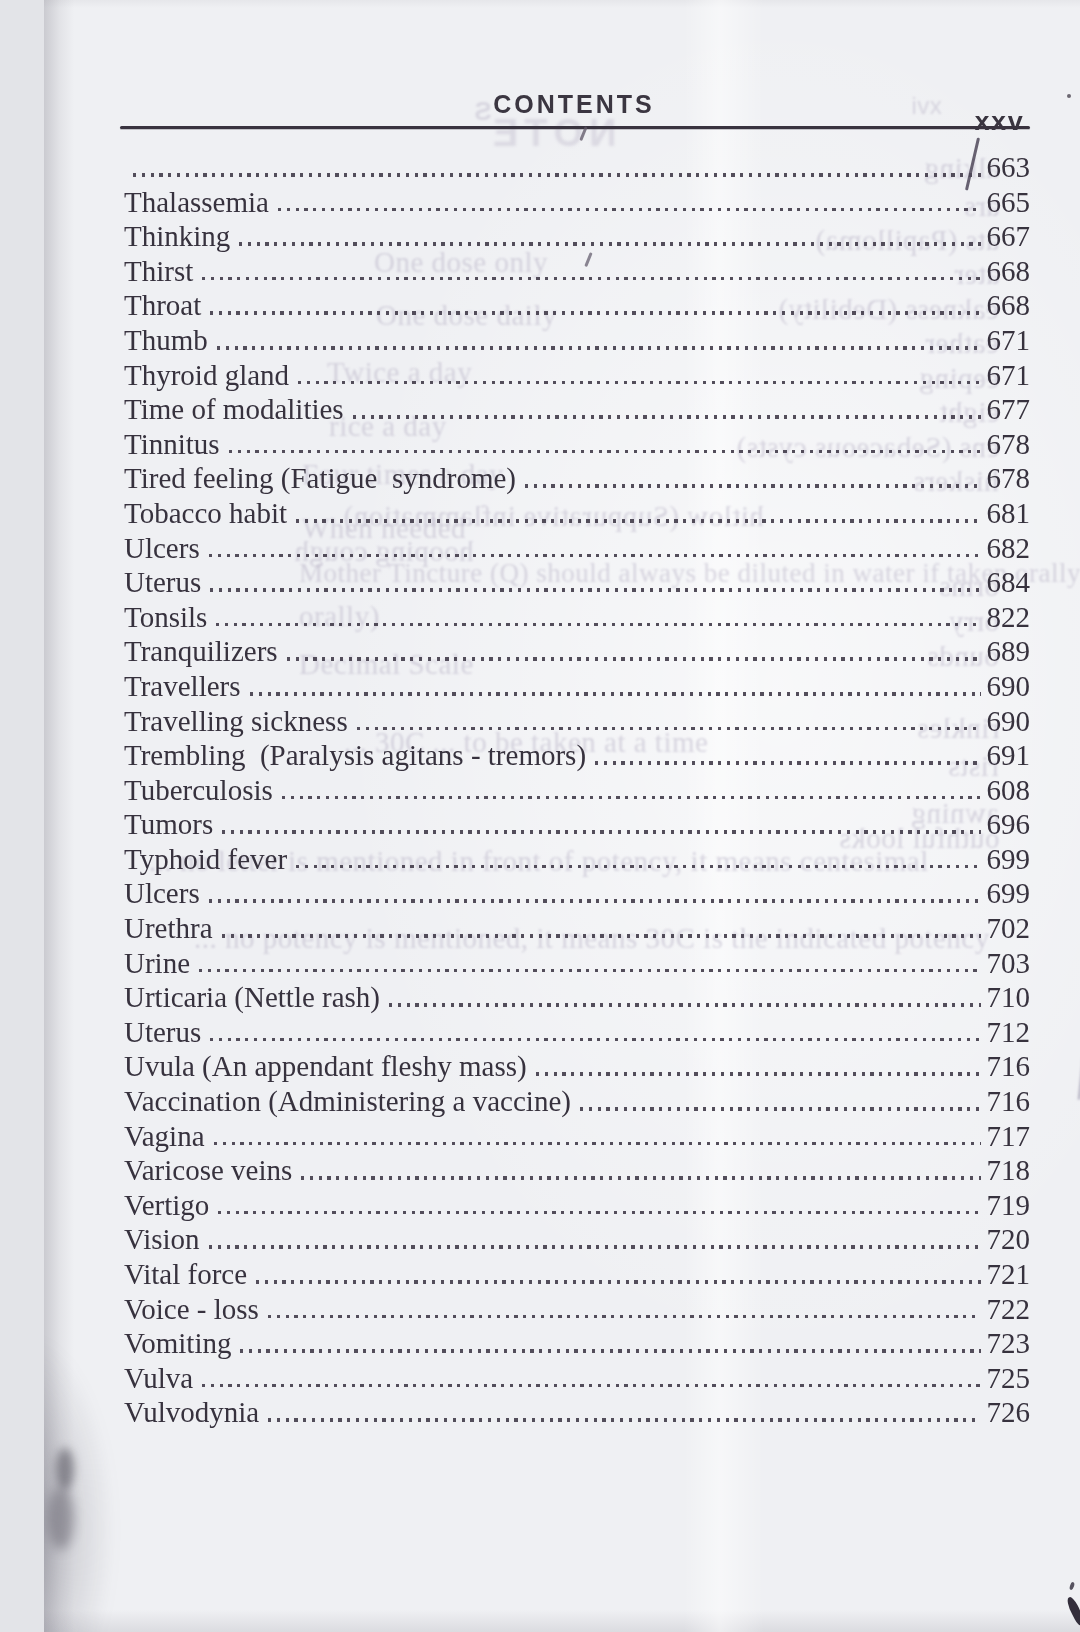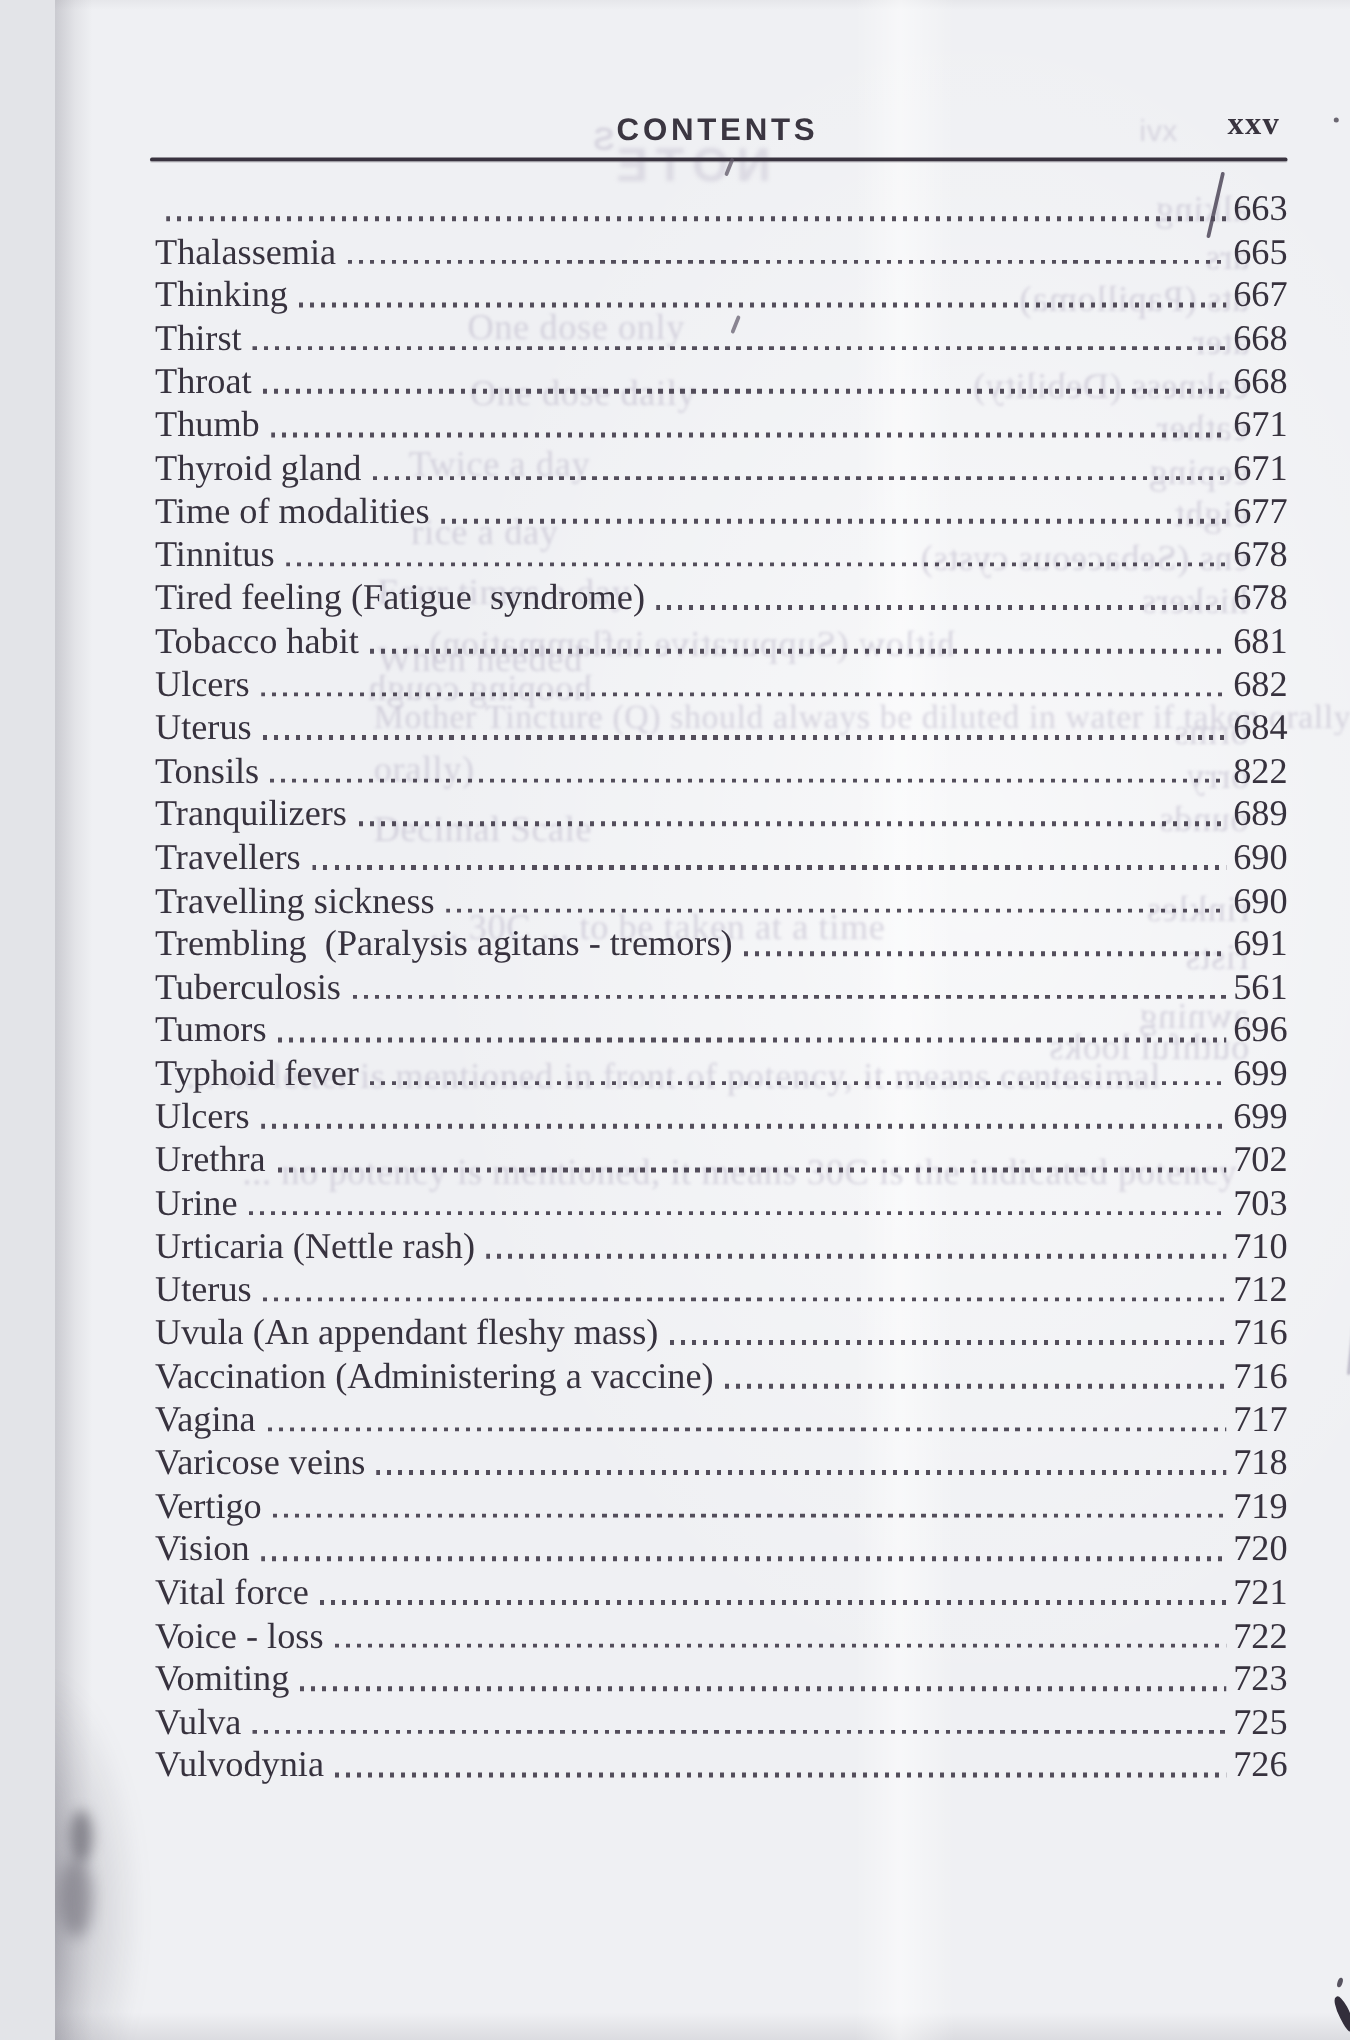--- a/index.html
+++ b/index.html
@@ -20,22 +20,22 @@
   .streak{position:absolute;top:0;bottom:0;left:640px;width:80px;
     background:linear-gradient(90deg,transparent,rgba(255,255,255,.5) 45%,transparent);
     pointer-events:none;}
   .corner-shade{position:absolute;left:-18px;bottom:-30px;width:90px;height:330px;
     background:radial-gradient(ellipse at 0% 60%, rgba(88,86,100,.38), transparent 70%);
     filter:blur(6px);}
   
   .title{position:absolute;left:0;top:90px;width:1060px;text-align:center;
     font-family:"Liberation Sans","DejaVu Sans",sans-serif;font-weight:bold;
     font-size:25px;letter-spacing:3px;color:#3b3641;}
-  .folio{position:absolute;right:100px;top:84px;
-    font-family:Liberation Serif, serif;font-weight:bold;
+  .folio{position:absolute;right:100px;top:108px;
+    font-family:Liberation Mono, monospace;font-weight:bold;
     font-size:26px;letter-spacing:1px;color:#39343f;}
   .rule{position:absolute;left:76px;top:126px;width:910px;height:3.2px;
     background:#39333f;border-radius:2px;box-shadow:0 1px 0 rgba(57,51,63,.25);}
   
   .toc{position:absolute;left:80px;right:94px;top:150px;}
   .row{display:flex;height:34.6px;line-height:34.6px;}
   .t{white-space:pre;font-size:29px;color:#37323e;}
   .leader{flex:1;min-width:30px;align-self:flex-end;height:3.6px;margin:0 6px 8px 9px;
     background:repeating-linear-gradient(90deg,#453f4d 0 3.2px,transparent 3.2px 8.8px);
     opacity:.92;}
@@ -229,21 +229,21 @@
 
       <div class="row">
         <span class="t">Trembling  (Paralysis agitans - tremors)</span>
         <span class="leader"></span>
         <span class="p">691</span>
       </div>
 
       <div class="row">
         <span class="t">Tuberculosis</span>
         <span class="leader"></span>
-        <span class="p">561</span>
+        <span class="p">608</span>
       </div>
 
       <div class="row">
         <span class="t">Tumors</span>
         <span class="leader"></span>
         <span class="p">696</span>
       </div>
 
       <div class="row">
         <span class="t">Typhoid fever</span>

